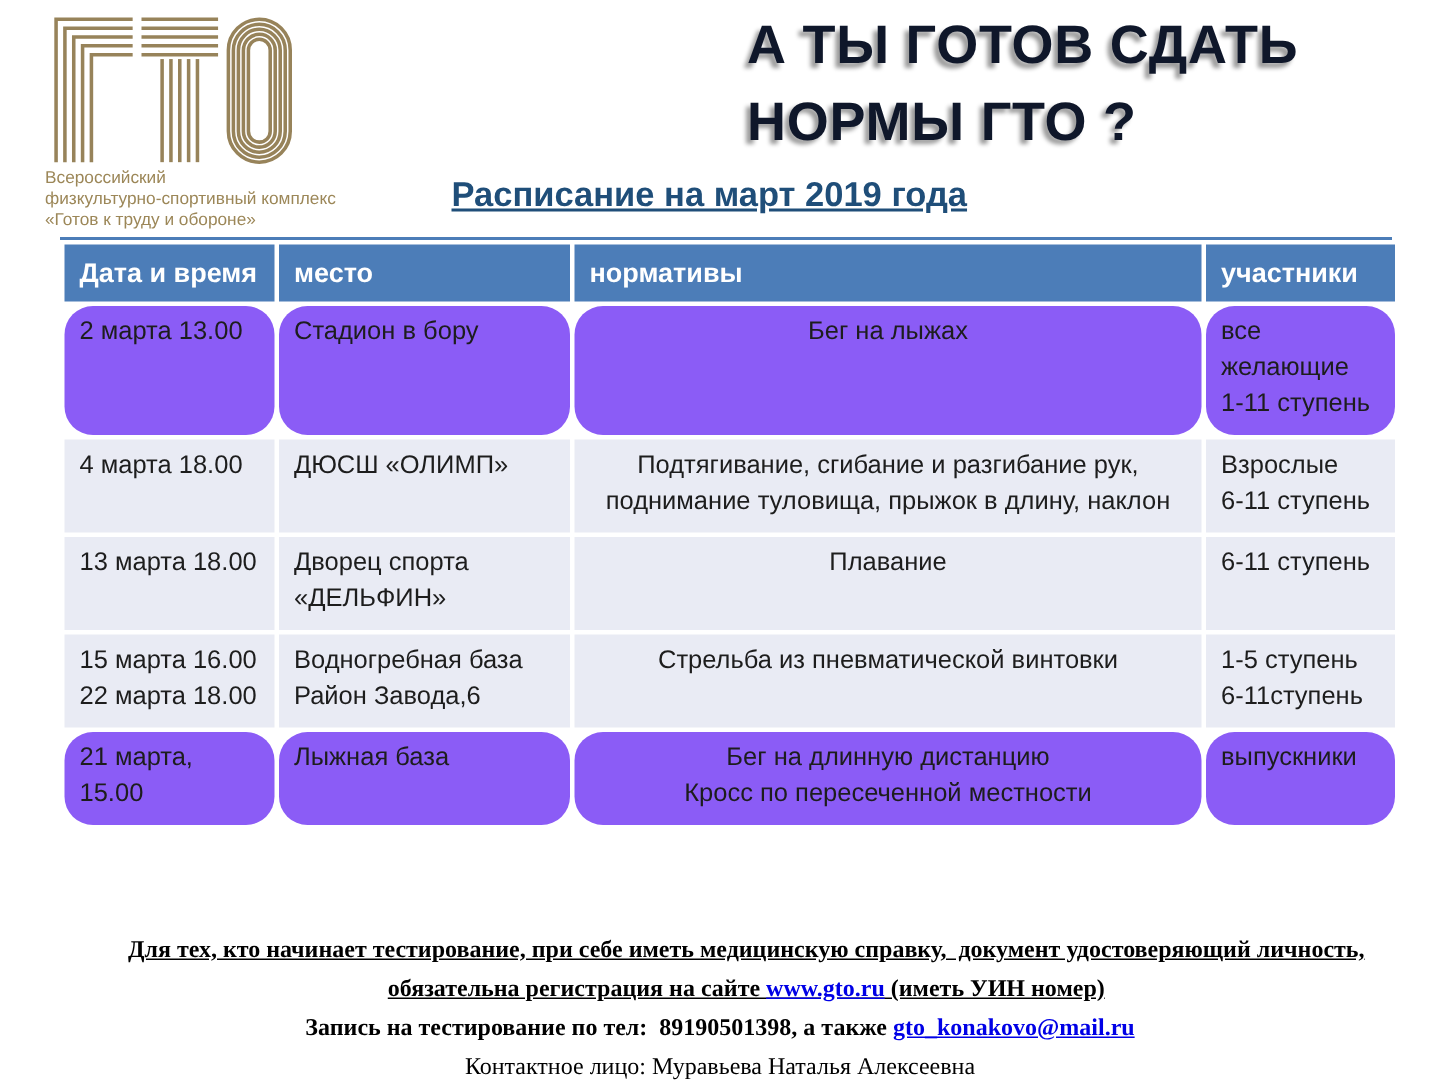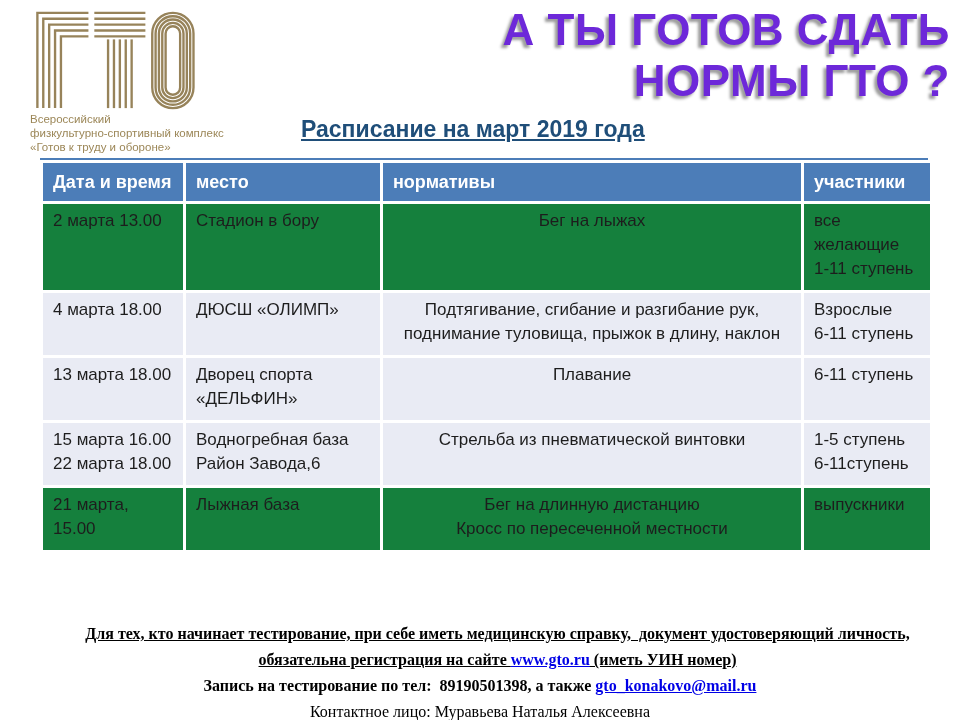--- a/index.html
+++ b/index.html
@@ -14,21 +14,21 @@
   .logo-svg { position:absolute; left:28px; top:6px; }
   .logo-caption {
     position:absolute; left:30px; top:112px;
     font-size:11.5px; font-weight:normal; color:#9C8758;
     line-height:14px; white-space:pre-line;
   }
 
   
   .title {
     position:absolute; left:498px; top:4px; width:452px;
-    text-align:right; font-size:44px; font-weight:bold; color:#6d28d9;
+    text-align:left; font-size:36px; font-weight:bold; color:#0f172a;
     line-height:51px; letter-spacing:0.5px;
     text-shadow:-3px 3px 3px #9b9b9b;
   }
 
   
   .subtitle {
     position:absolute; left:301px; top:116px;
     font-size:23px; font-weight:bold; color:#1F4E79;
     text-decoration:underline;
   }
@@ -45,21 +45,21 @@
   table.schedule th {
     background:#4C7DB8; color:#ffffff;
     font-size:18px; font-weight:bold; text-align:left;
     padding:8px 10px; line-height:22px;margin-top:12px;
   }
   table.schedule td {
     font-size:17px; color:#1d1d1d;
     padding:5px 10px 9px; vertical-align:top;
     line-height:24px; white-space:pre-line;
   }
-  tr.band-dark  td { background:#15803d; }
+  tr.band-dark  td { background:#8b5cf6;border-radius:19px; }
   tr.band-light td { background:#E9EBF4; }
   td.c-norms { text-align:center; }
 
   
   .footer {
     position:absolute; left:0; top:621px; width:960px;
     text-align:center; font-family:"Liberation Serif", serif; color:#000;
   }
   .f-line { font-size:16px; font-weight:bold; line-height:26px; white-space:pre-wrap; }
   .f-line.u { text-decoration:underline;margin-left:35px; }

